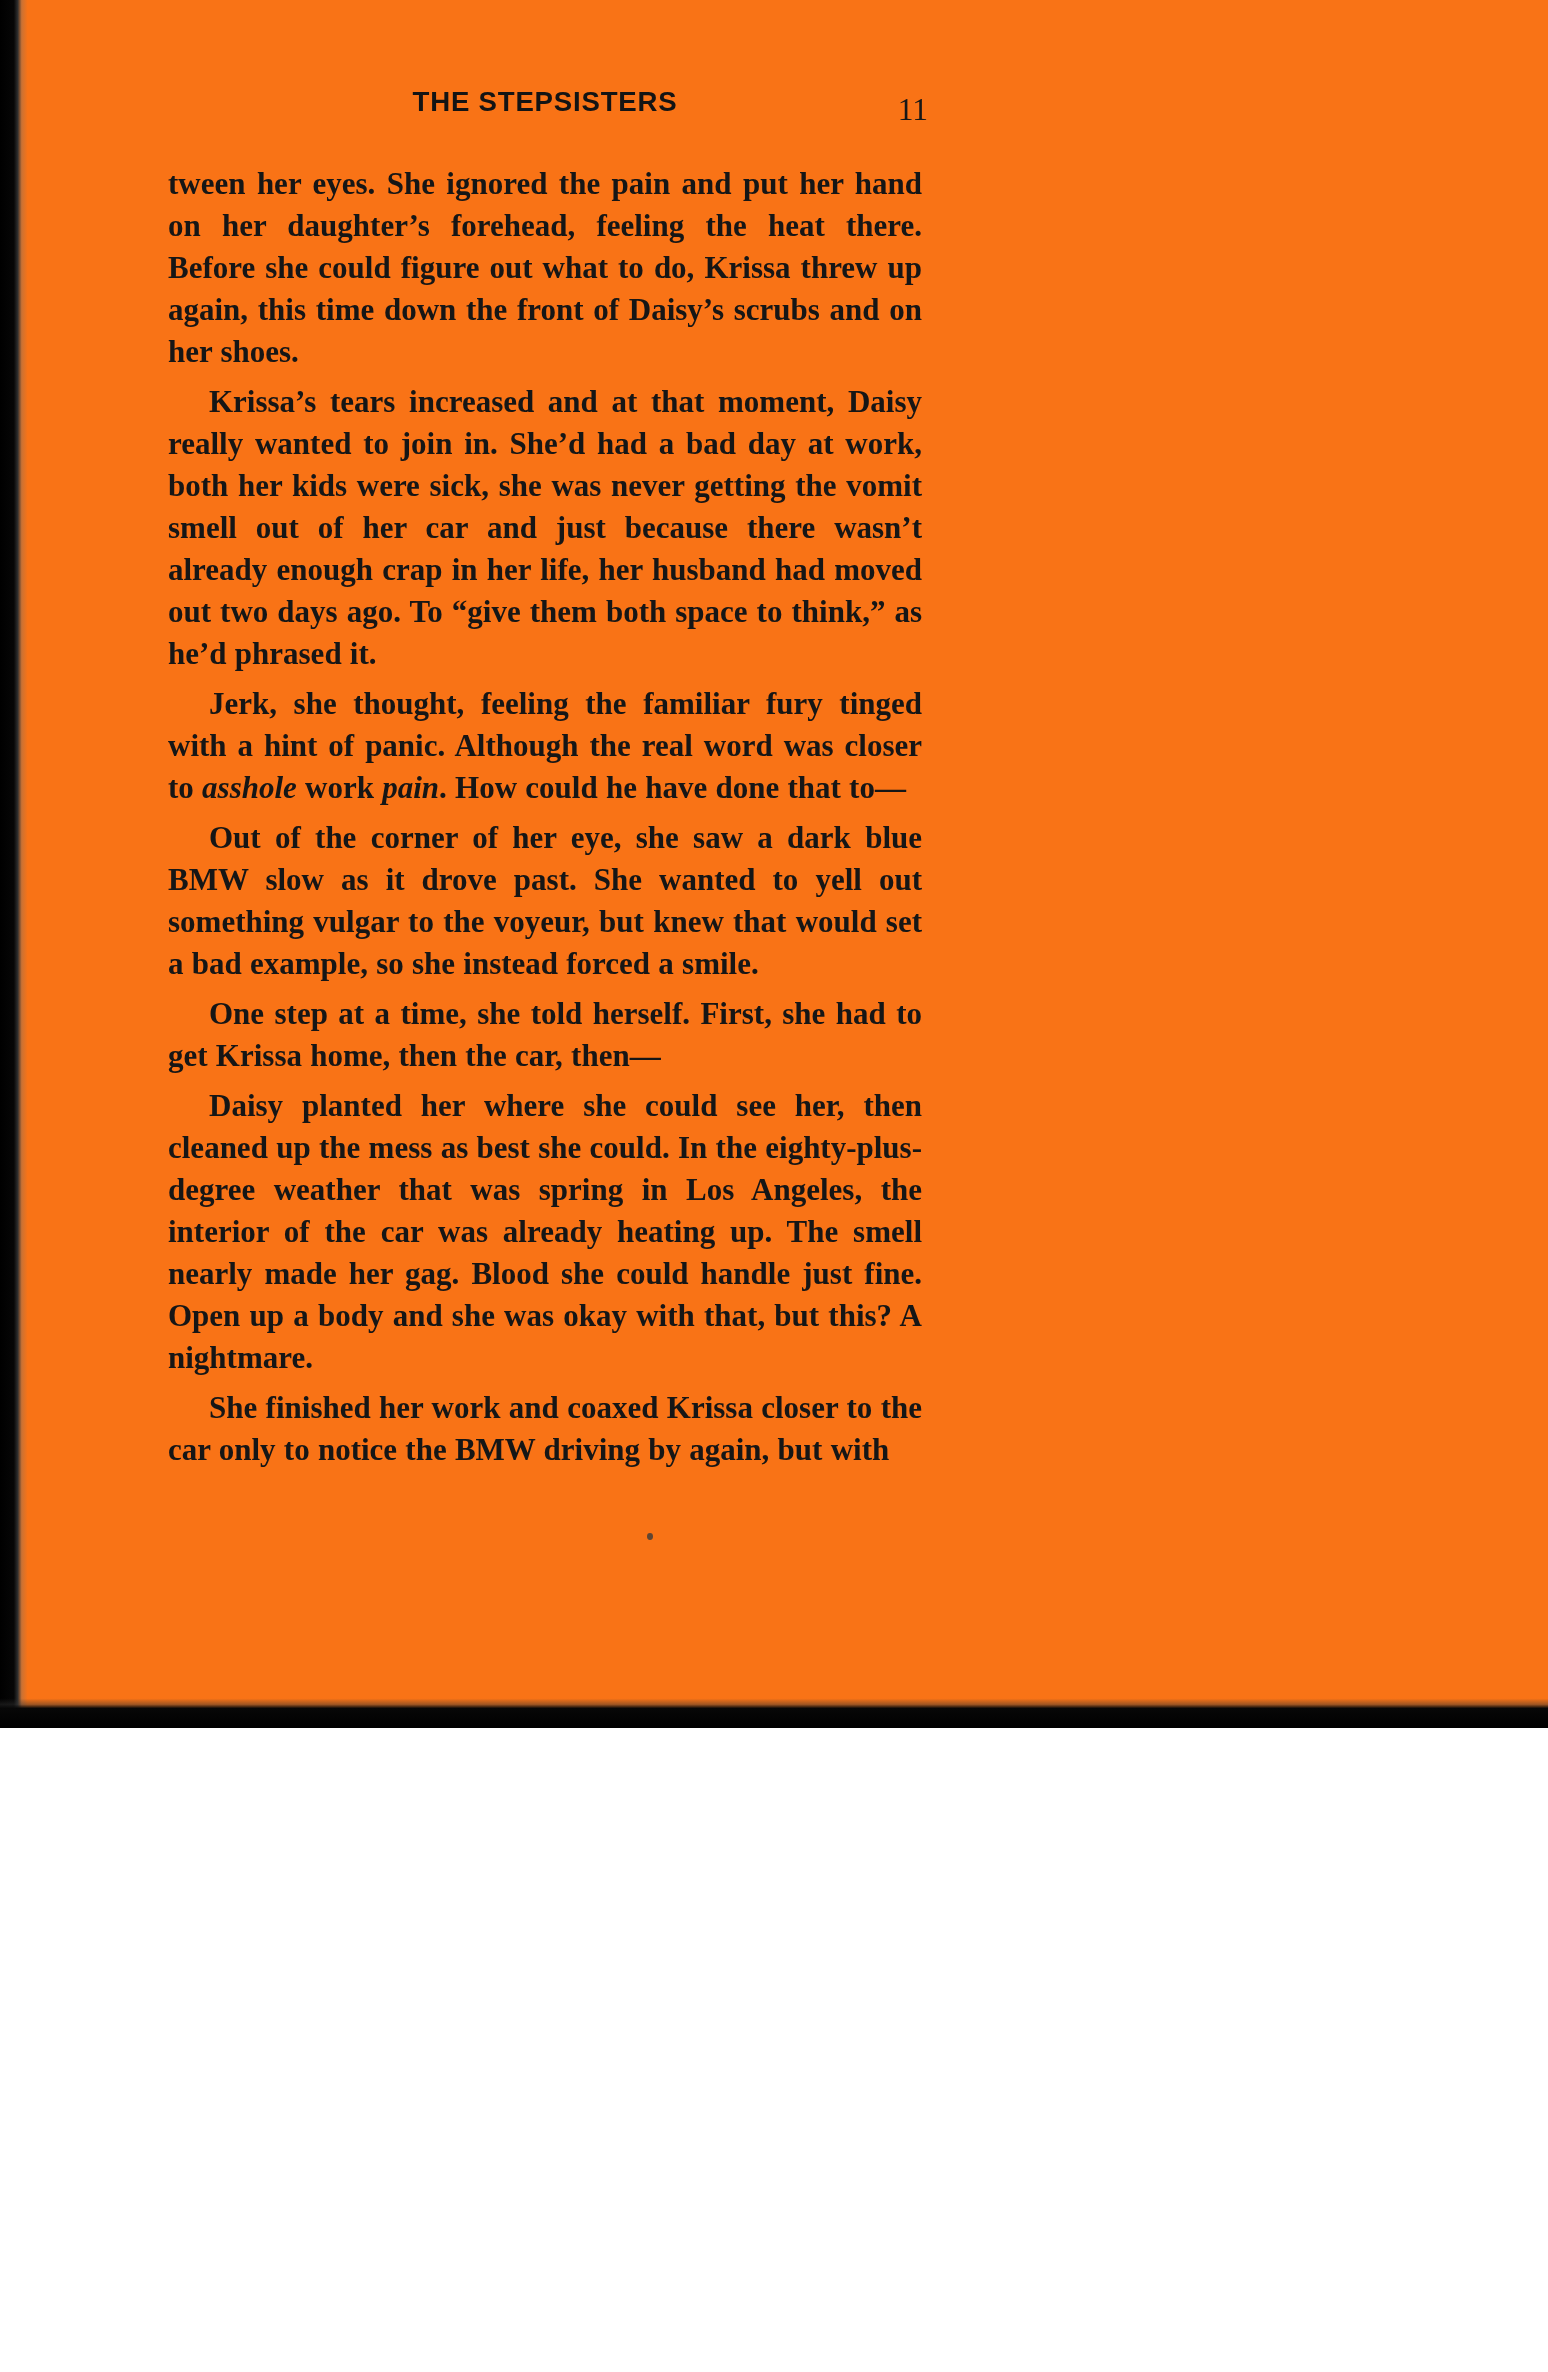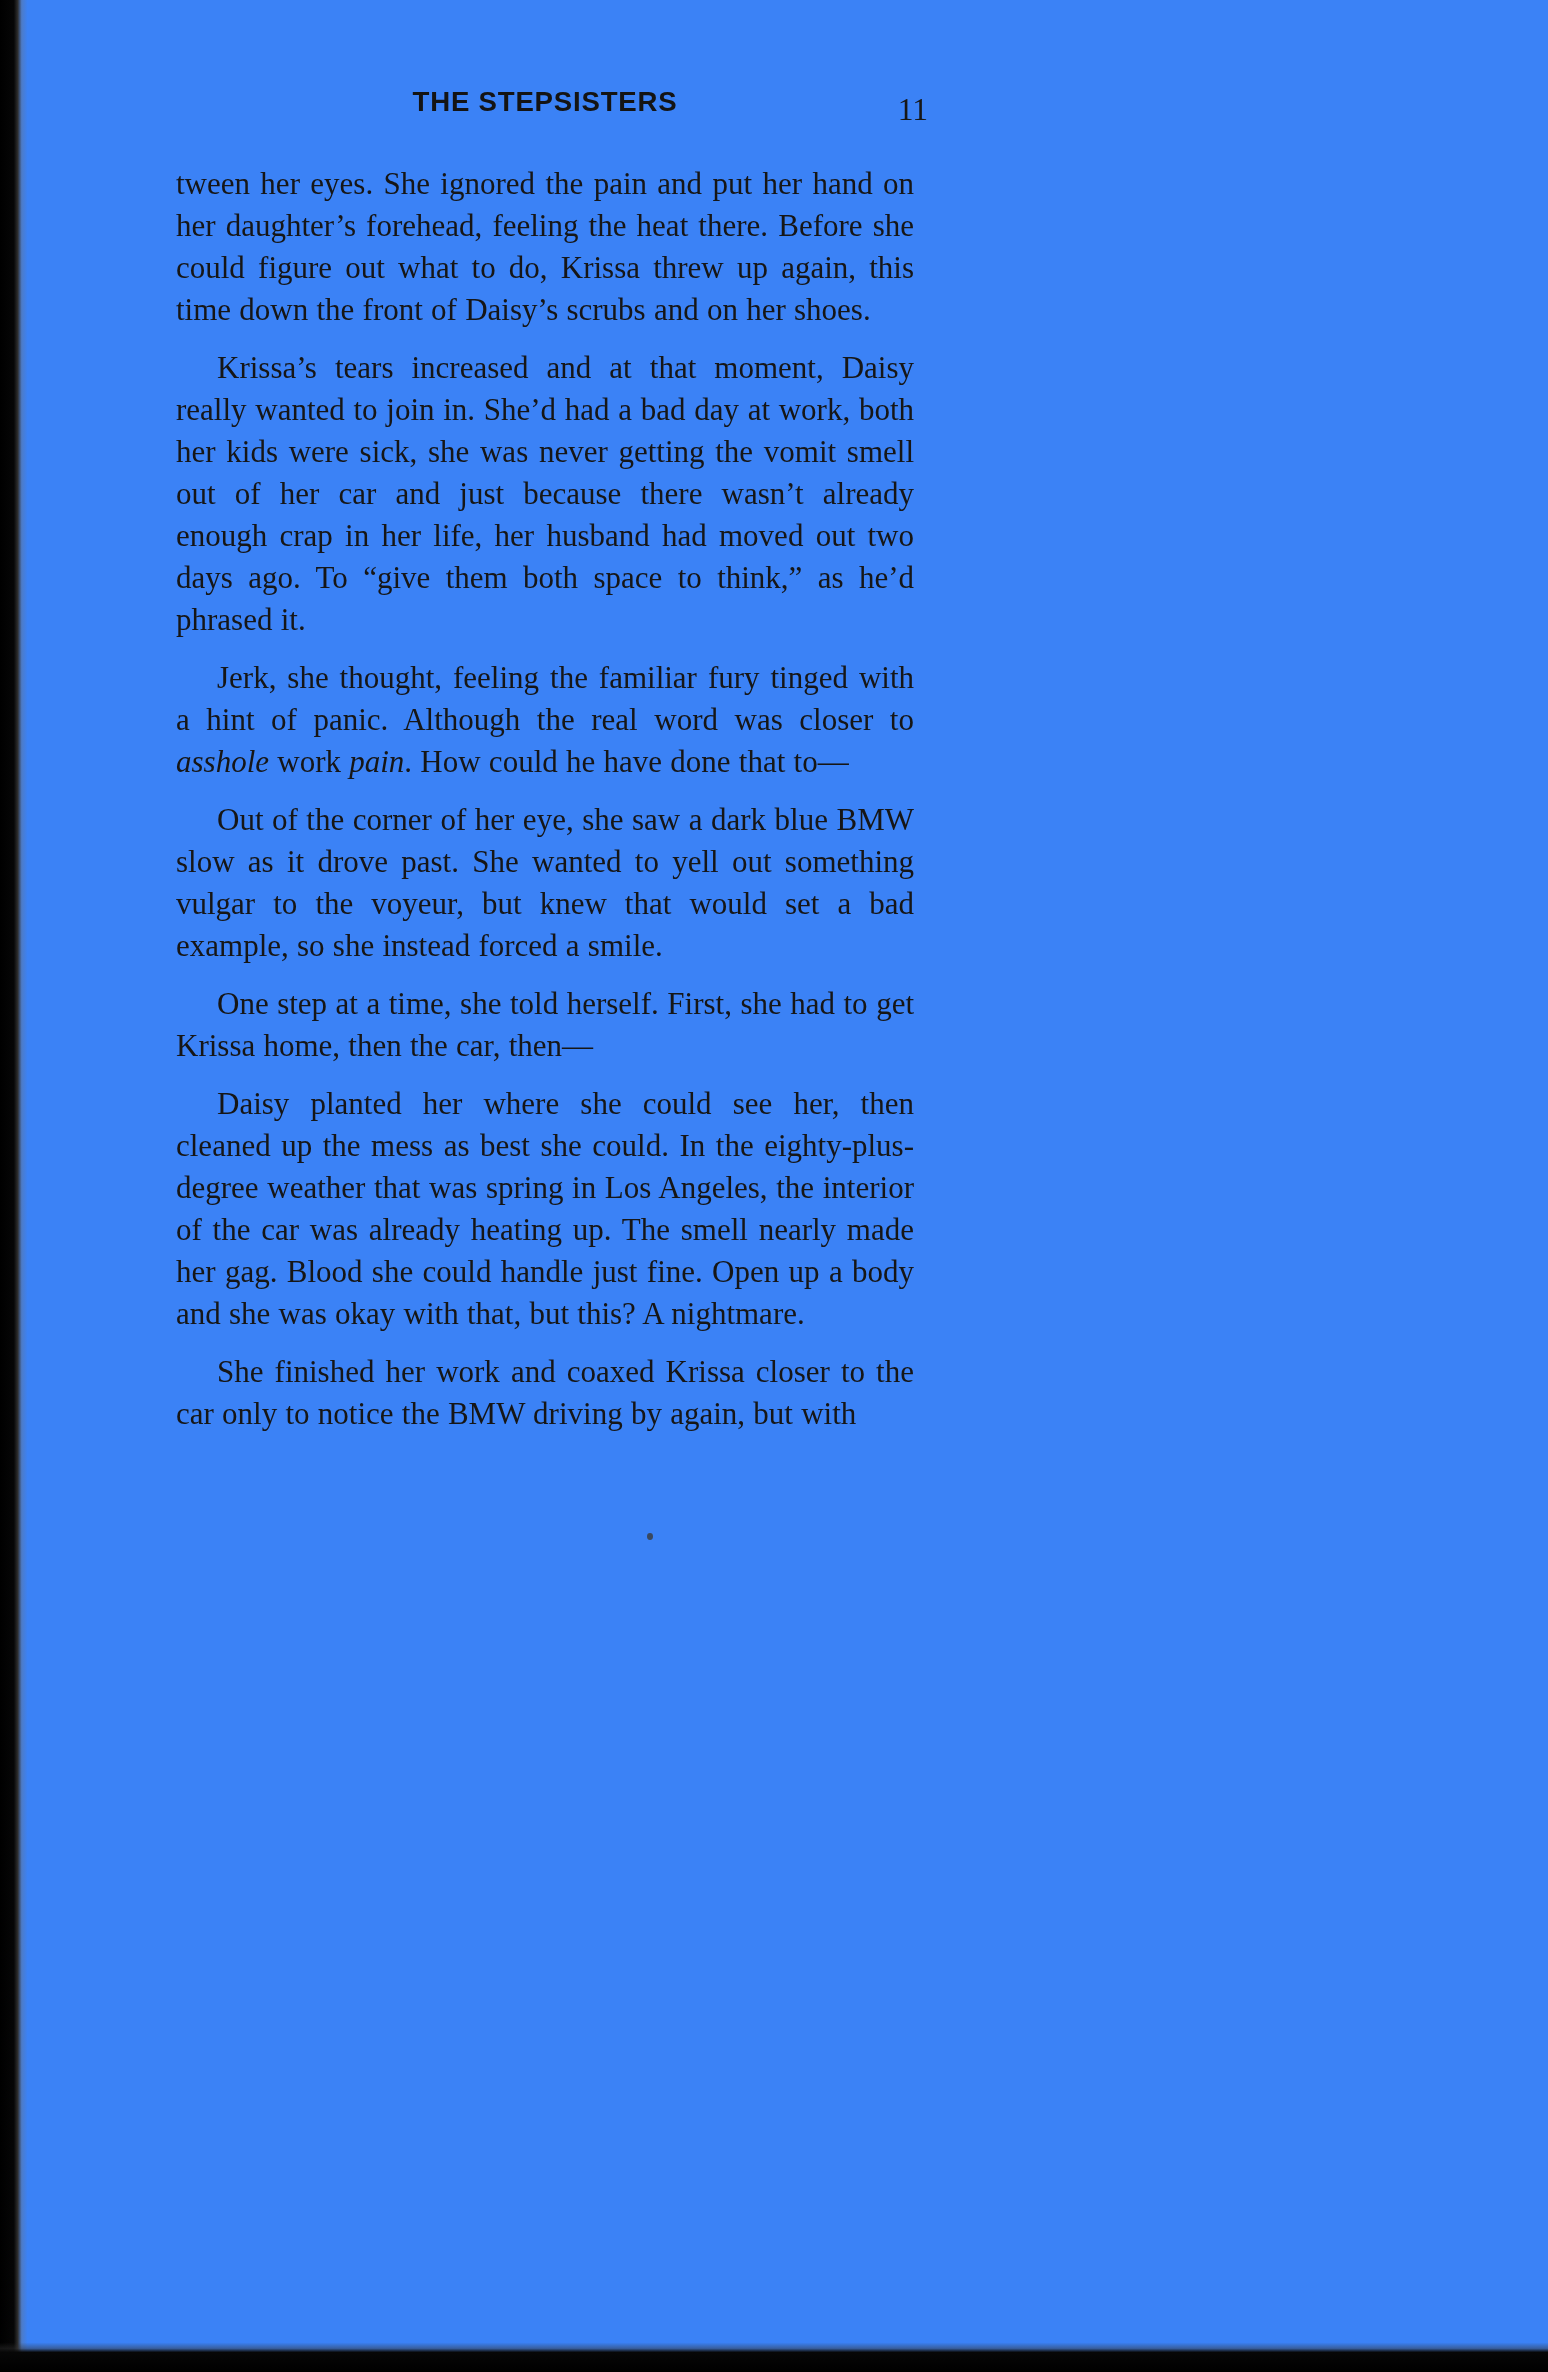--- a/index.html
+++ b/index.html
@@ -3,22 +3,22 @@
 <meta charset="utf-8">
 <style>
   html, body {
     margin: 0;
     padding: 0;
     background: #ffffff;
   }
   .scan-page {
     position: relative;
     width: 1549px;
-    height: 2372px;
-    background: #3b82f6;
+    height: 1728px;
+    background: #f97316;
     overflow: hidden;
     font-family: "Liberation Serif", serif;
     color: #1a1a1a;
   }
   
   .left-edge {
     position: absolute;
     left: 0;
     top: 0;
     bottom: 0;
@@ -73,22 +73,23 @@
   }
   .body-text {
     margin-top: 43px;
     font-size: 31px;
     line-height: 42px;
     text-align: justify;
     color: #161616;
     word-spacing: 0.5px;
   }
   .body-text p {
-    margin: 16px;
+    margin: 8px;
     padding: 0;
+    font-weight: bold;
   }
   .body-text p.indent {
     text-indent: 41px;
   }
   .body-text .it {
     font-style: italic;
   }
   .speck {
     position: absolute;
     width: 5.9px;

